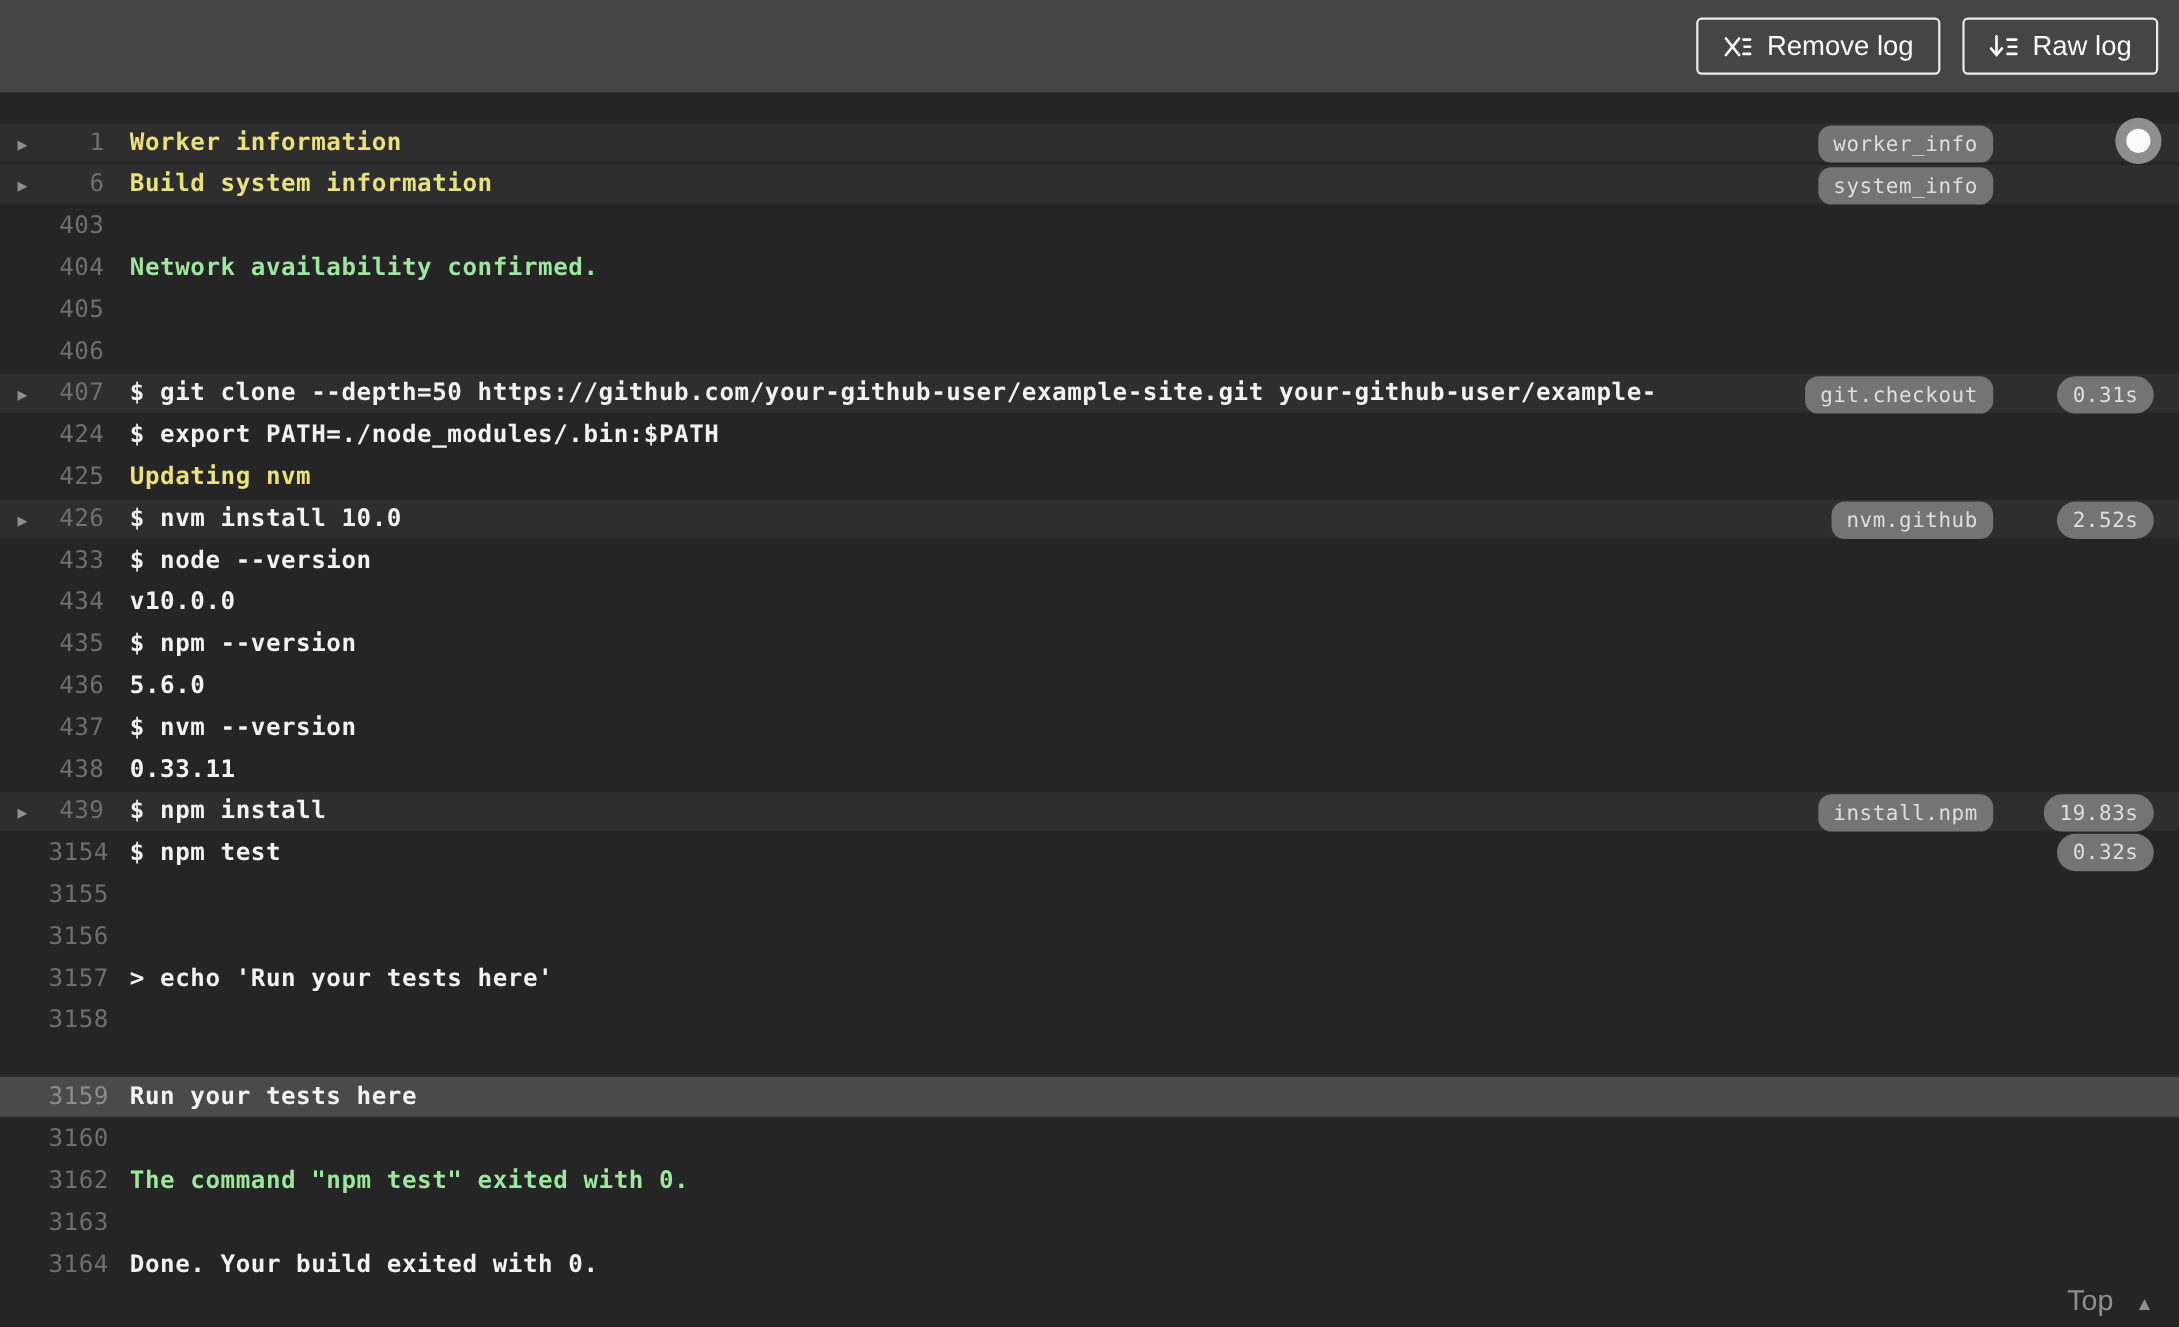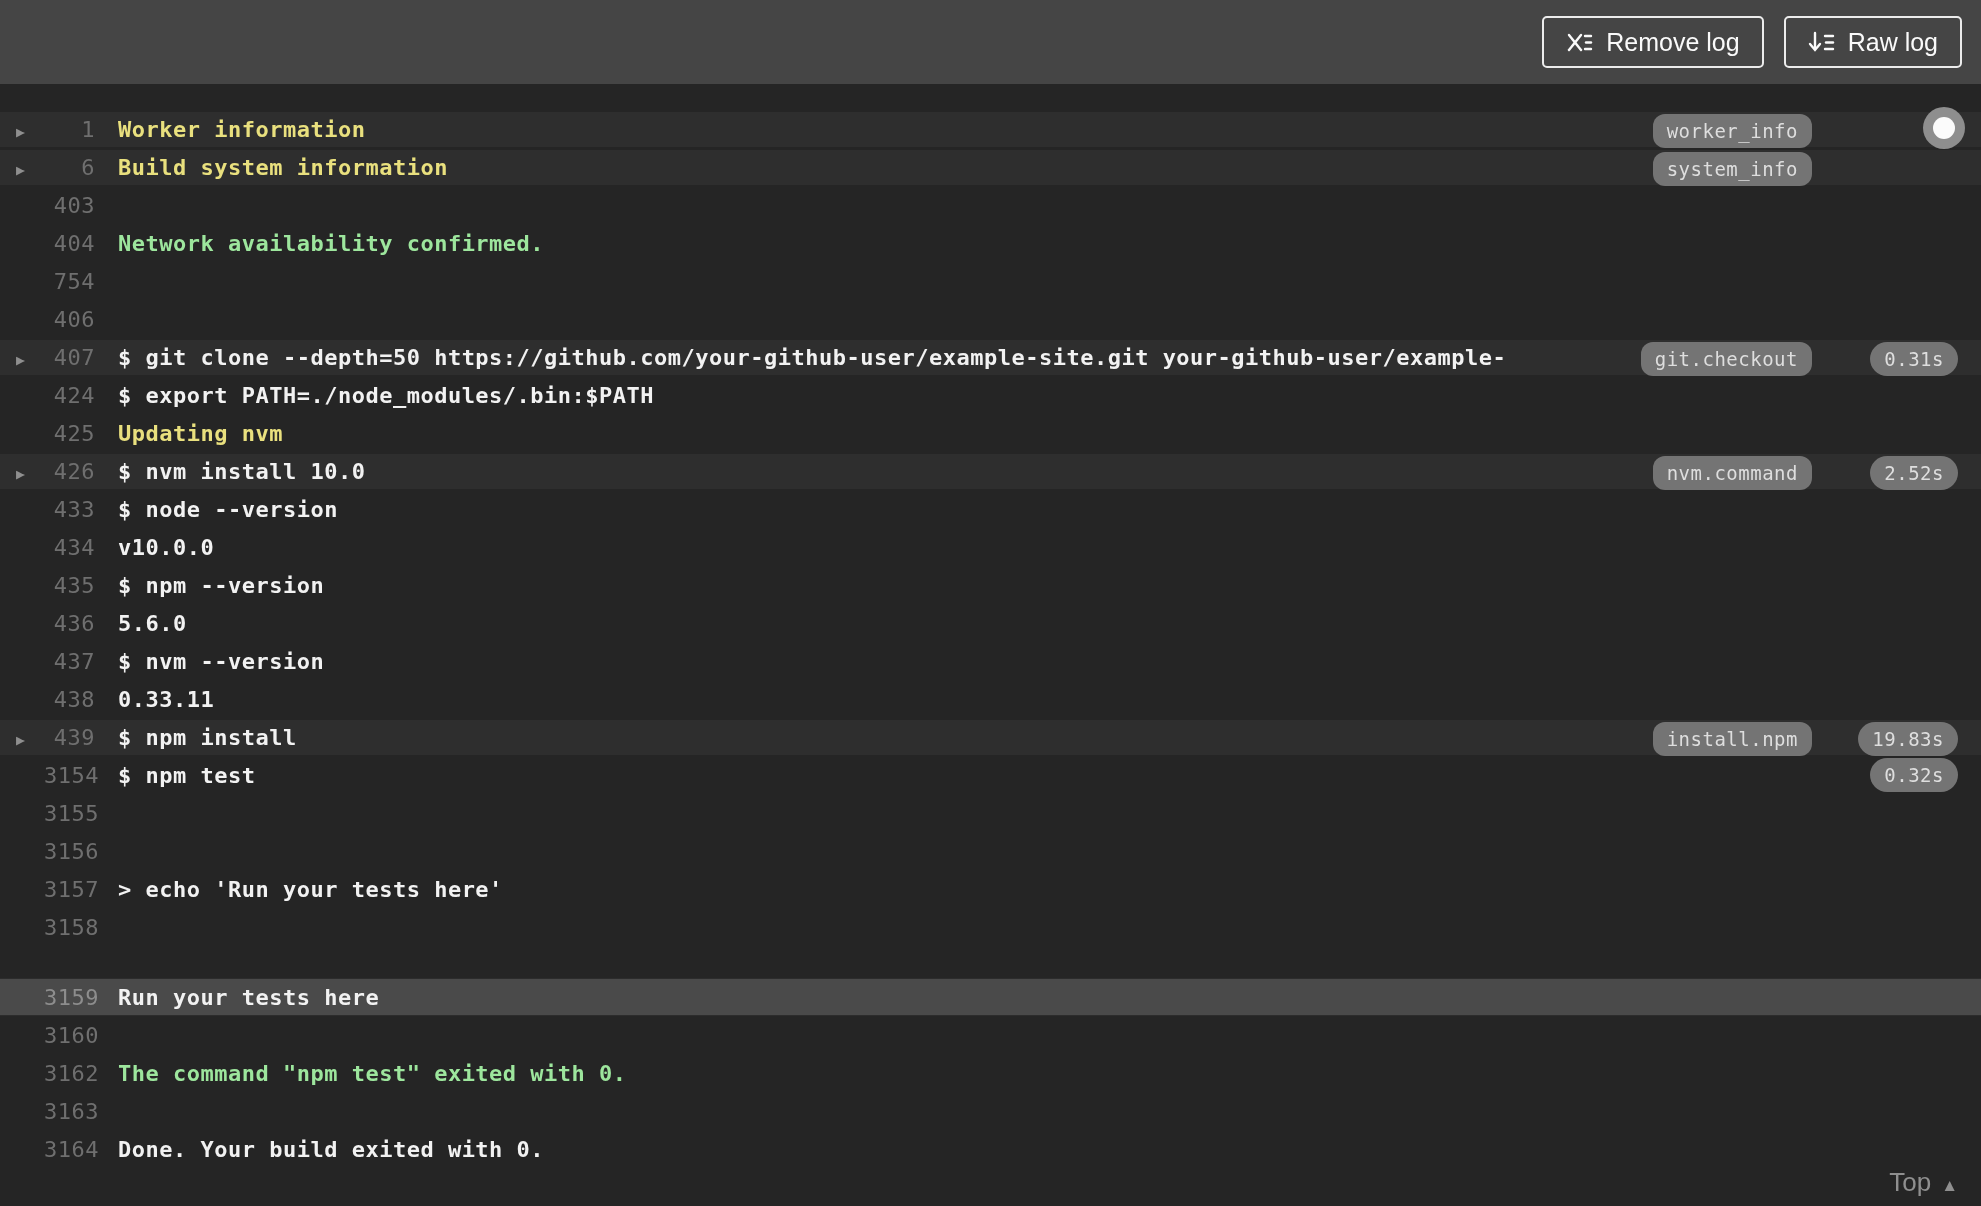--- a/index.html
+++ b/index.html
@@ -96,21 +96,21 @@
   }
   .knob::after {
     content:""; position:absolute; top:10px; left:10px;
     width:22px; height:22px; border-radius:50%;
     background:#fbfbfb;
   }
 
   
   .top-link {
     position:absolute; right:23px; bottom:8px;
-    display:flex; align-items:center; gap:10px;
+    display:flex; align-items:center; gap:20px;
     color:#8f8f8f; cursor:pointer;
     font-family:"Liberation Sans", sans-serif;
     font-size:26px;
   }
   .top-arrow::before { content:"▲"; font-size:17px; color:#8f8f8f; }
 </style>
 </head>
 <body>
 
 <div class="toolbar">
@@ -161,21 +161,21 @@
         <span class="num-cell">403</span>
         <span class="text-cell plain"></span>
       </div>
       <div class="row">
         <span class="arrow-cell"></span>
         <span class="num-cell">404</span>
         <span class="text-cell green">Network availability confirmed.</span>
       </div>
       <div class="row">
         <span class="arrow-cell"></span>
-        <span class="num-cell">754</span>
+        <span class="num-cell">405</span>
         <span class="text-cell plain"></span>
       </div>
       <div class="row">
         <span class="arrow-cell"></span>
         <span class="num-cell">406</span>
         <span class="text-cell plain"></span>
       </div>
       <div class="row folded">
         <span class="arrow-cell"><span class="fold-arrow"></span></span>
         <span class="num-cell">407</span>
@@ -190,21 +190,21 @@
       </div>
       <div class="row">
         <span class="arrow-cell"></span>
         <span class="num-cell">425</span>
         <span class="text-cell yellow">Updating nvm</span>
       </div>
       <div class="row folded">
         <span class="arrow-cell"><span class="fold-arrow"></span></span>
         <span class="num-cell">426</span>
         <span class="text-cell plain">$ nvm install 10.0</span>
-        <span class="badge tag">nvm.command</span>
+        <span class="badge tag">nvm.github</span>
         <span class="badge dur">2.52s</span>
       </div>
       <div class="row">
         <span class="arrow-cell"></span>
         <span class="num-cell">433</span>
         <span class="text-cell plain">$ node --version</span>
       </div>
       <div class="row">
         <span class="arrow-cell"></span>
         <span class="num-cell">434</span>

